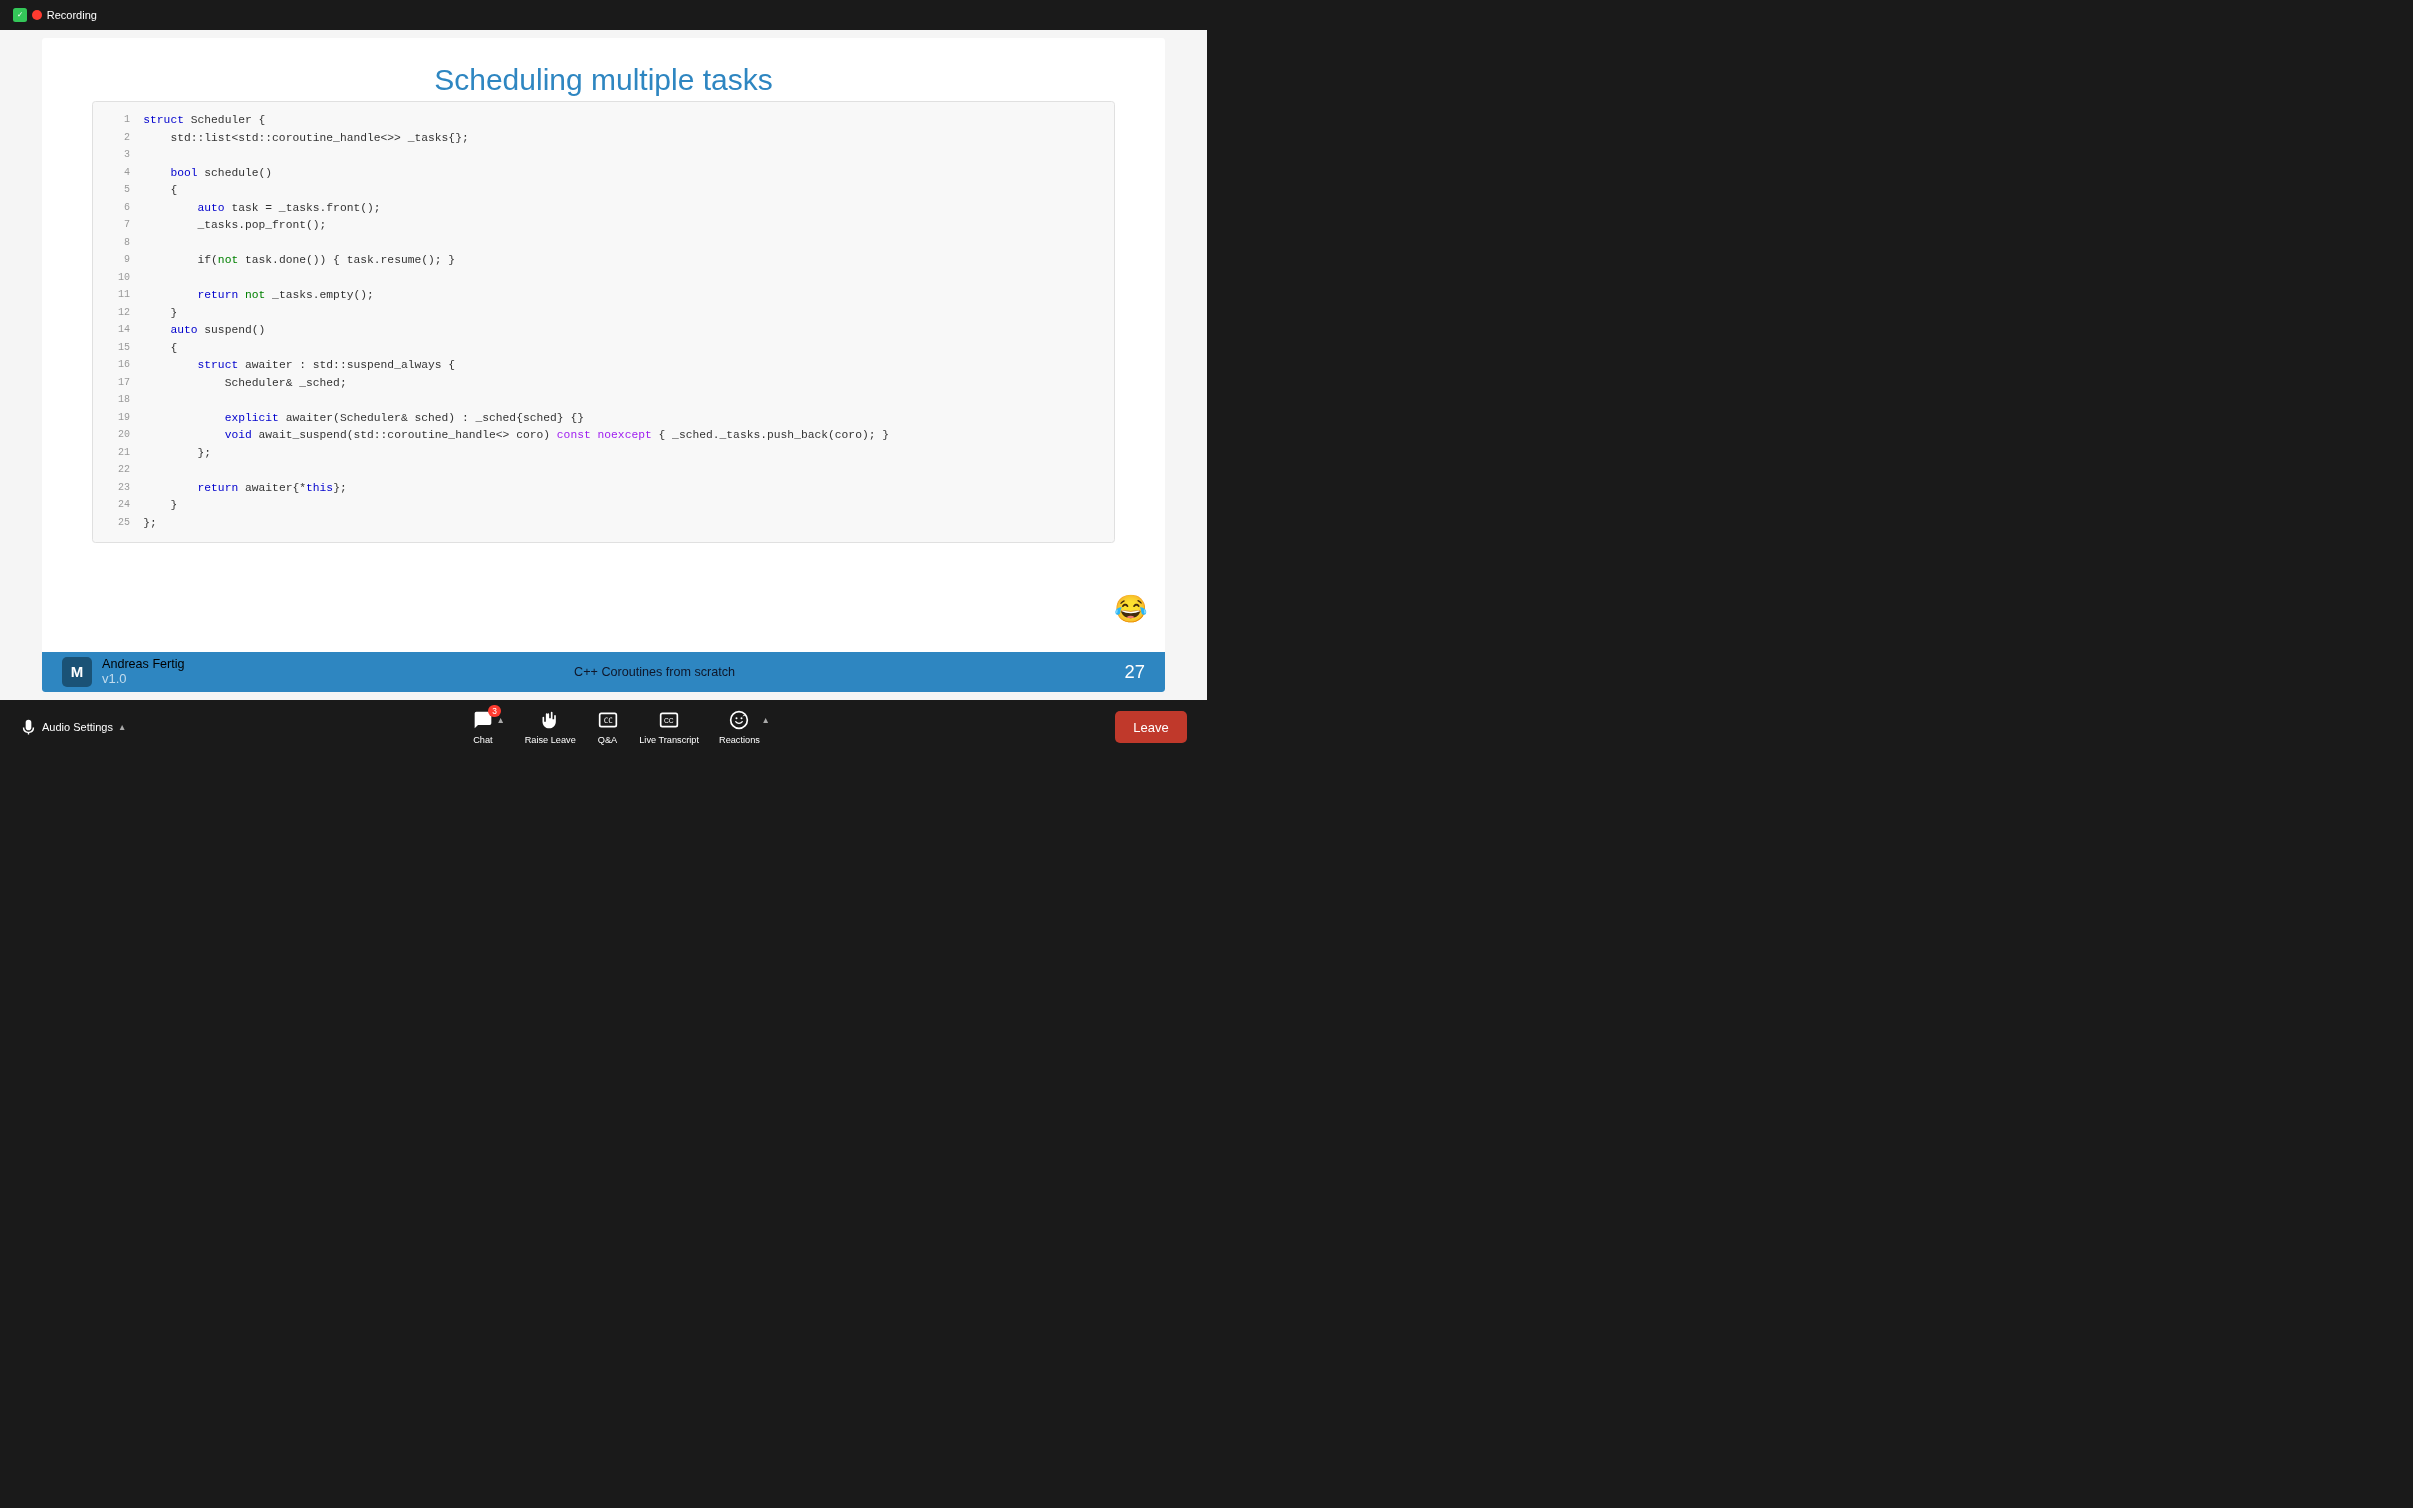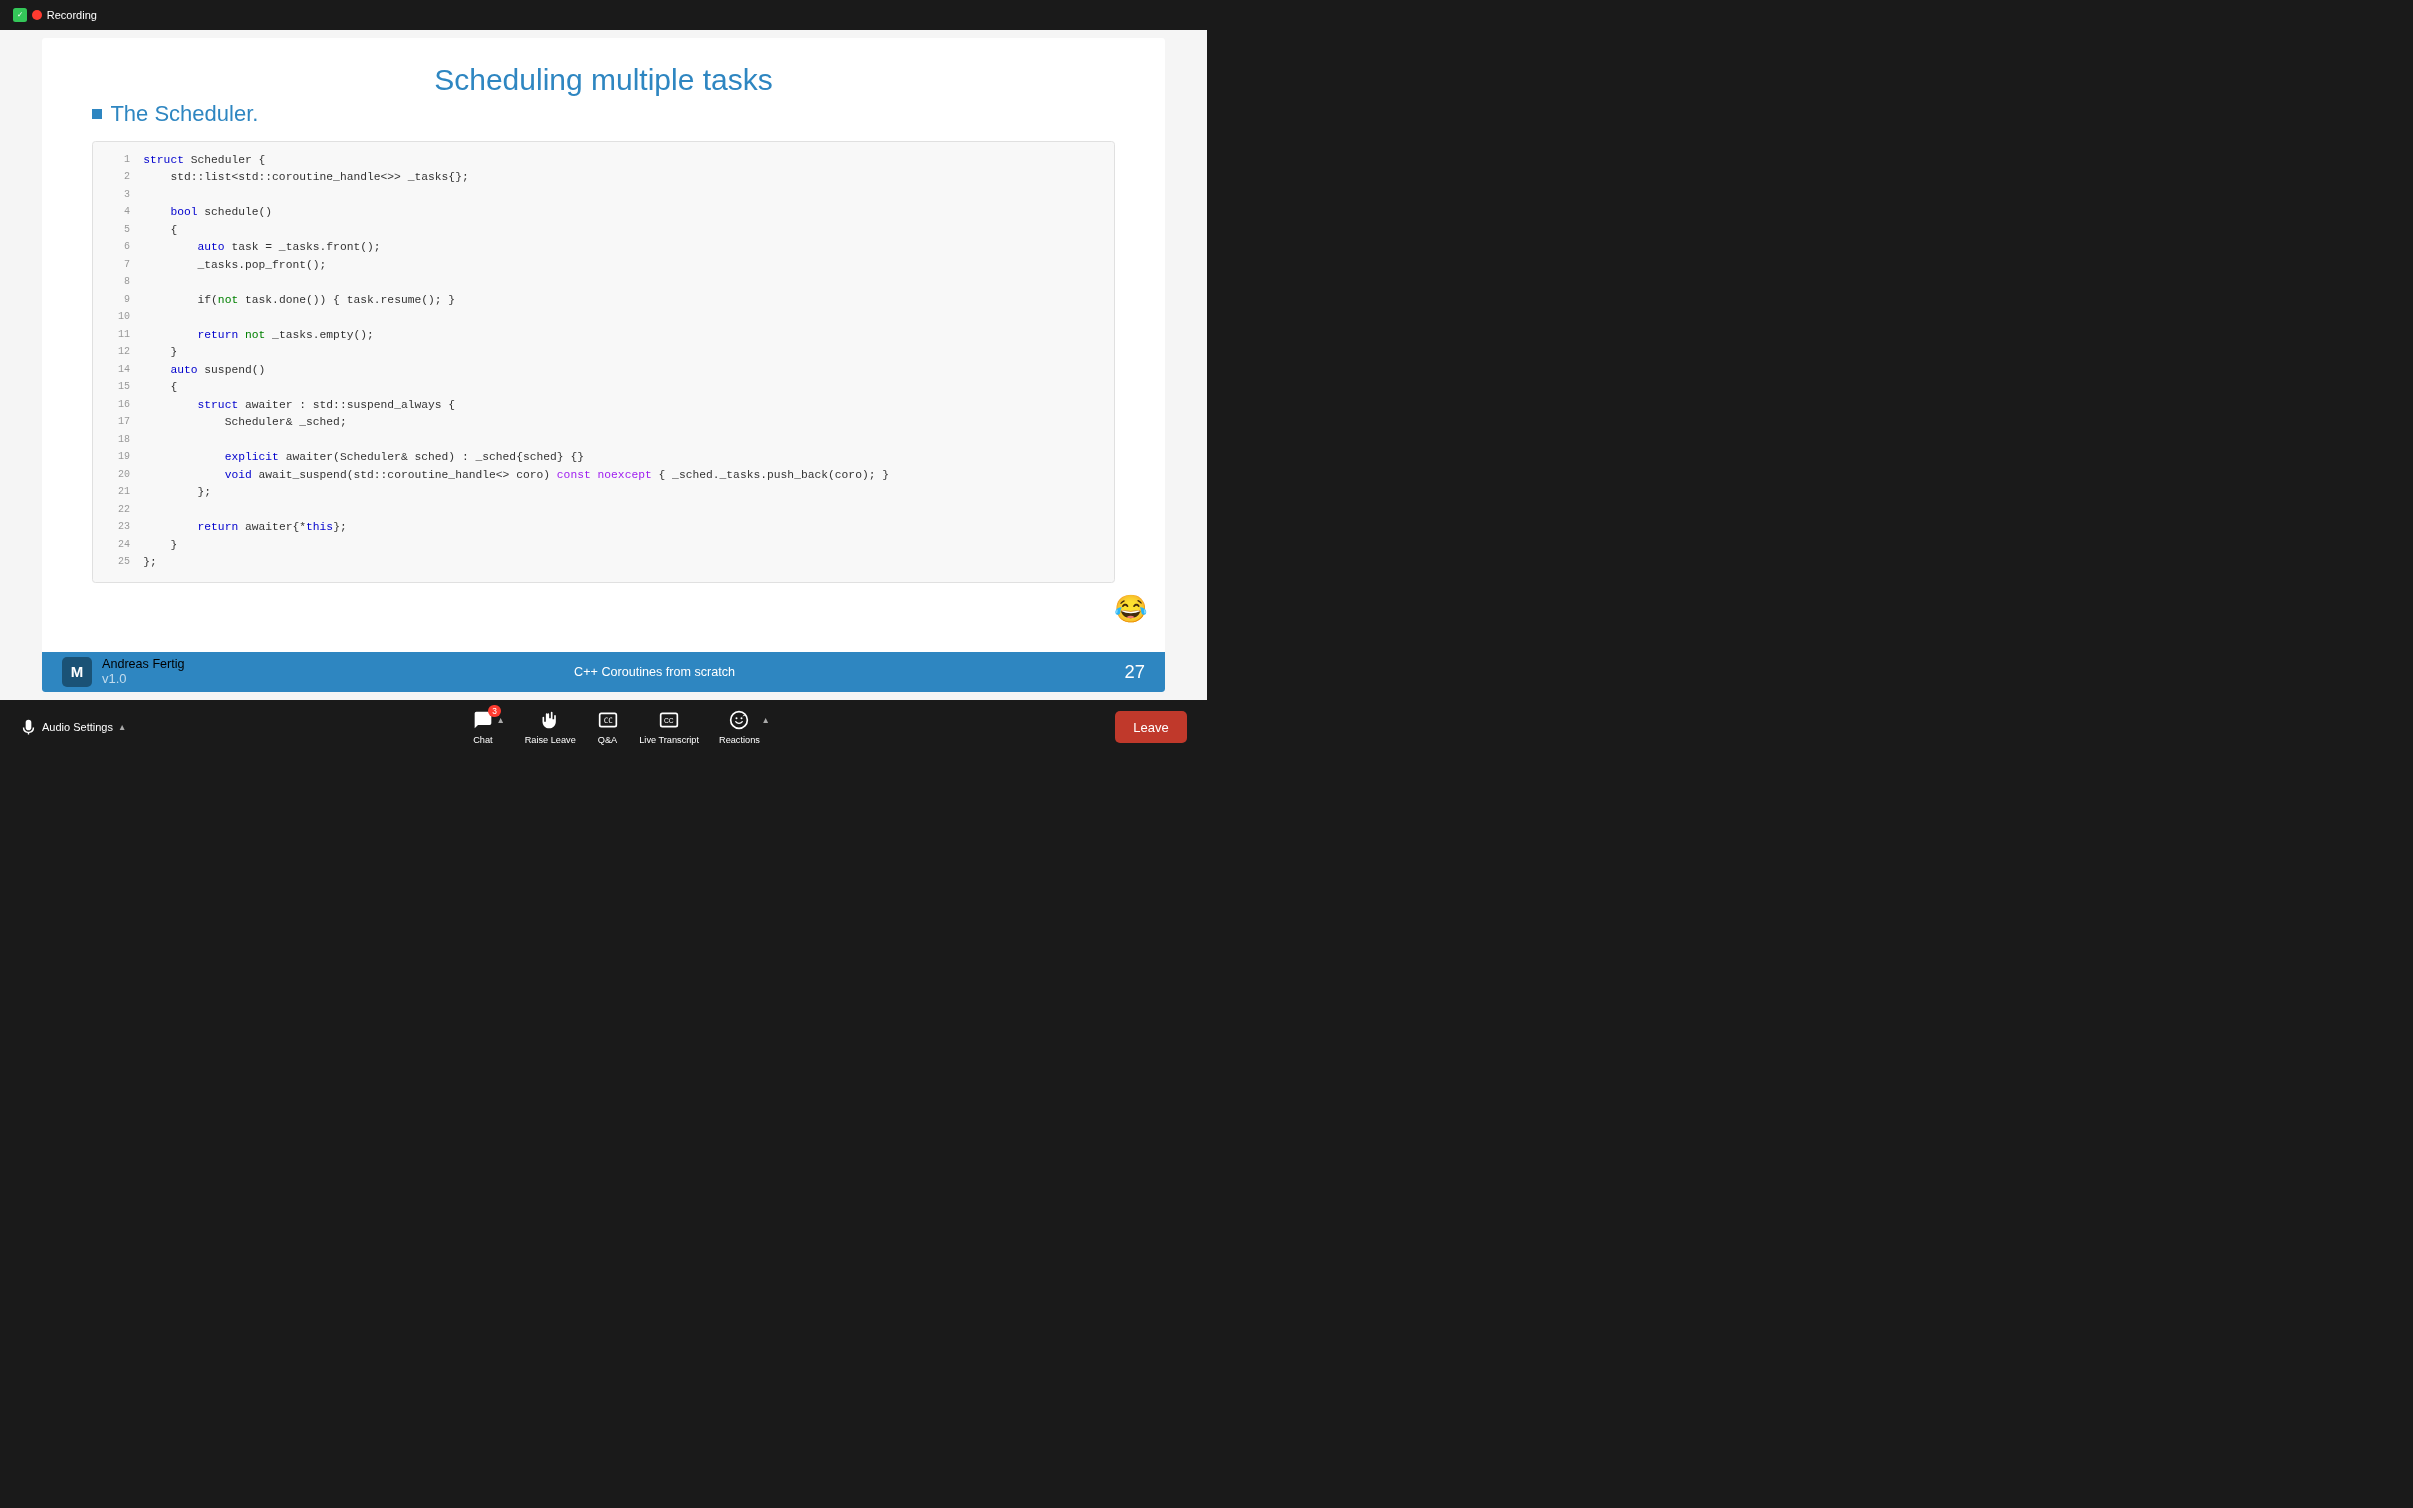--- a/index.html
+++ b/index.html
@@ -163,21 +163,21 @@
     .presenter-name {
       color: #000000;
       font-size: 12.6px;
       font-weight: 500;
     }
     .presenter-version {
       color: rgba(255,255,255,0.7);
       font-size: 13px;
     }
     .footer-center {
-      color: #ffffff;
+      color: #0f172a;
       font-size: 12.6px;
     }
     .footer-right {
       color: white;
       font-size: 18.4px;
       font-weight: 500;
     }
 
     
     .emoji-reaction {
@@ -276,24 +276,20 @@
     <span>Recording</span>
   </div>
 </div>
 
 <div class="main-content">
   <div class="slide-container">
     <div class="slide-content">
 
       <h1 class="slide-title">Scheduling multiple tasks</h1>
 
-      <div class="section-header">
-        <div class="section-marker"></div>
-        <div class="section-title">The Scheduler.</div>
-      </div>
 
       <div class="code-container">
 
         <div class="code-line">
           <span class="line-num">1</span>
           <span class="code-text"><span class="kw">struct</span> Scheduler {</span>
         </div>
 
         <div class="code-line">
           <span class="line-num">2</span>

